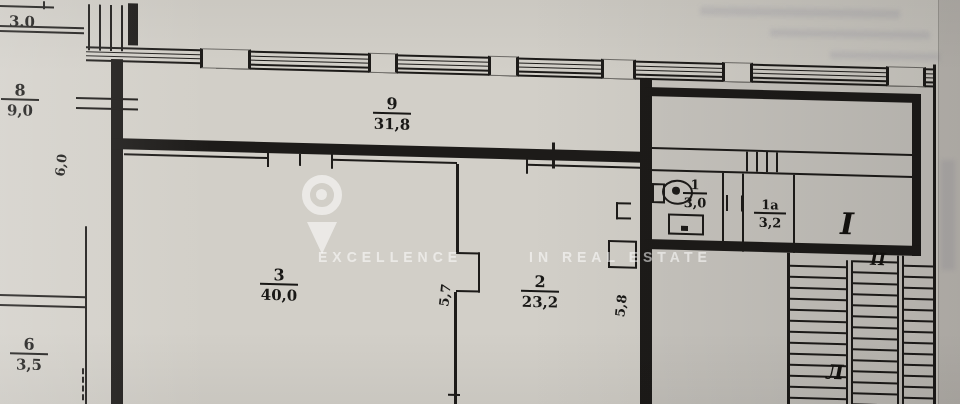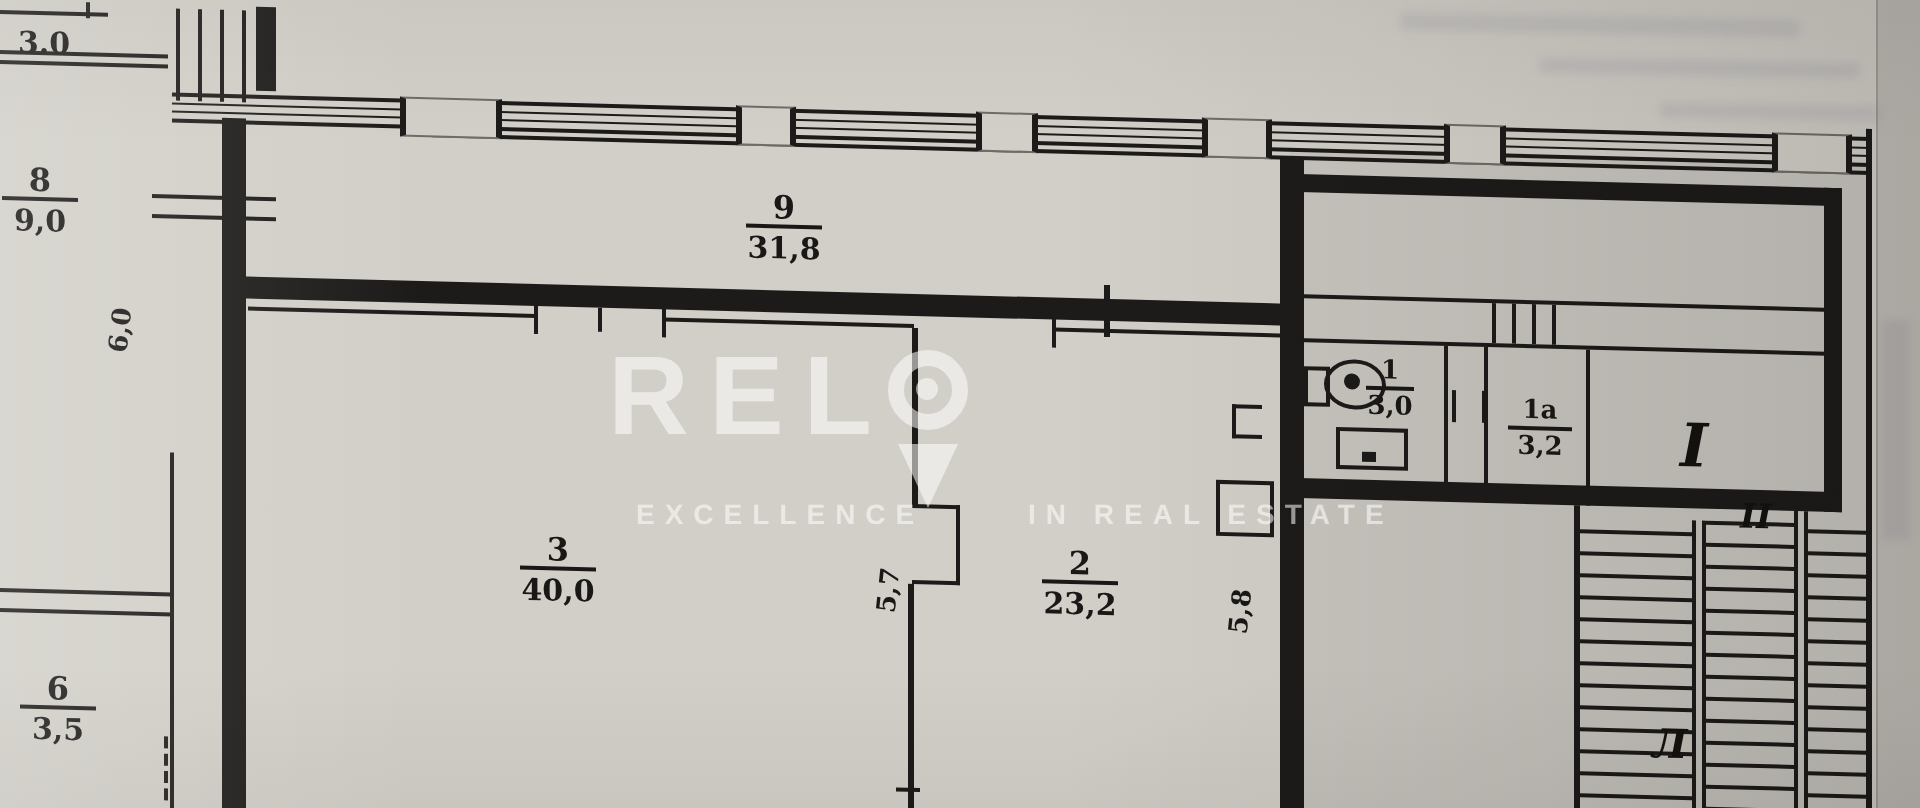--- a/index.html
+++ b/index.html
@@ -243,21 +243,20 @@
 </div>
 
 <div class="right-margin"></div>
 <div class="smudge" style="left:700px;top:8px;width:200px;height:9px;transform:rotate(1deg)"></div>
 <div class="smudge" style="left:770px;top:30px;width:160px;height:8px;transform:rotate(1deg)"></div>
 <div class="smudge" style="left:830px;top:52px;width:110px;height:8px;transform:rotate(1deg)"></div>
 <div class="smudge" style="left:941px;top:160px;width:14px;height:110px"></div>
 <div class="shade-global"></div>
 
 <div class="wm-brand">
-  <span>REL</span>
   <span class="pin">
     <span class="ring"></span>
     <span class="dot"></span>
     <span class="drop"></span>
   </span>
 </div>
 <div class="wm-tag" style="left:318px">EXCELLENCE</div>
-<div class="wm-tag" style="left:514px">IN REAL ESTATE</div>
+<div class="wm-tag" style="left:529px">IN REAL ESTATE</div>
 
 </body></html>

